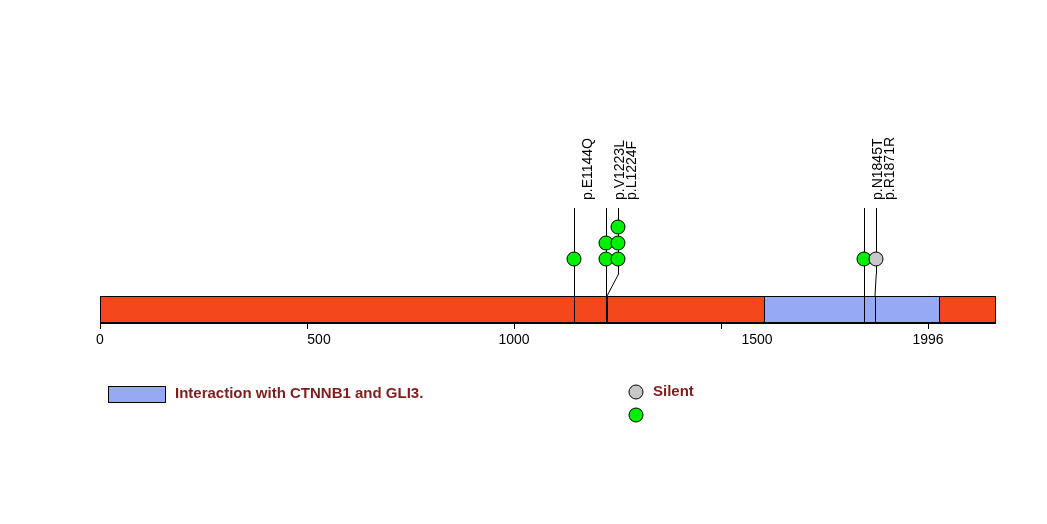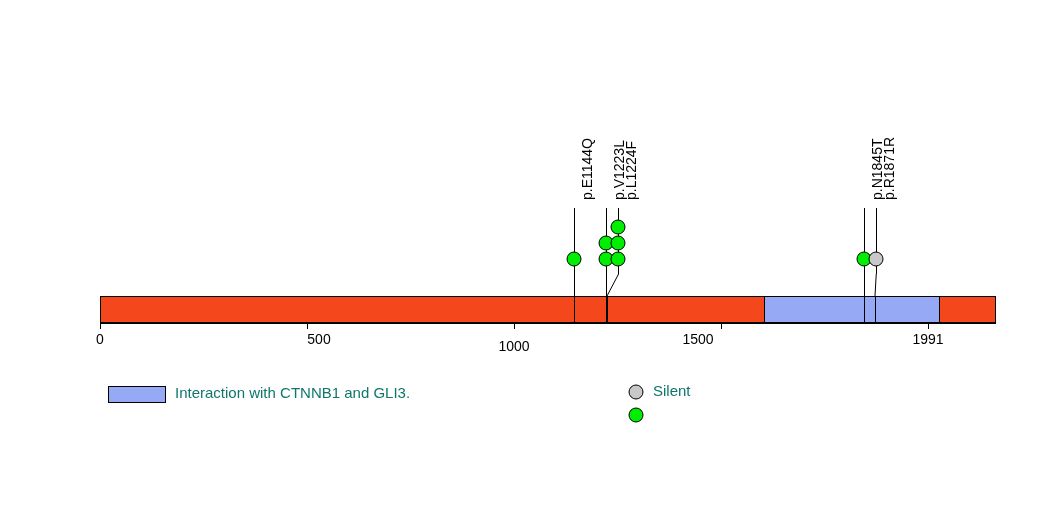--- a/index.html
+++ b/index.html
@@ -88,41 +88,42 @@
   .legend-swatch-dot {
     position: absolute;
     box-sizing: border-box;
     border-radius: 50%;
     border: 1px solid #000000;
     transform: translate(-50%, -50%);
   }
   .legend-text {
     position: absolute;
     font-size: 15px;
-    color: #0f766e;
+    color: #7f1d1d;
     white-space: nowrap;
+    font-weight: bold;
   }
 </style>
 </head>
 <body>
 
 <div id="plot">
     <div class="backbone" style="left: 100px; top: 296px; width: 895.896px; height: 27px; background: rgb(244, 71, 28);"></div>
     <div class="domain" title="Interaction with CTNNB1 and GLI3." style="left: 764.47px; top: 296px; width: 175.95px; height: 27px; background: rgb(149, 169, 244);"></div>
     <div class="axis-line" style="left: 100px; top: 323px; width: 895.896px;"></div>
     <div class="axis-tick" style="left: 100px; top: 323px; height: 6px;"></div>
     <div class="axis-label" style="left: 100px; top: 331px;">0</div>
     <div class="axis-tick" style="left: 307px; top: 323px; height: 6px;"></div>
     <div class="axis-label" style="left: 307px; top: 331px; margin-left: 12px;">500</div>
     <div class="axis-tick" style="left: 514px; top: 323px; height: 6px;"></div>
-    <div class="axis-label" style="left: 514px; top: 338px;">1000</div>
+    <div class="axis-label" style="left: 514px; top: 331px;">1000</div>
     <div class="axis-tick" style="left: 721px; top: 323px; height: 6px;"></div>
-    <div class="axis-label" style="left: 698px; top: 331px; text-align: center;">1500</div>
+    <div class="axis-label" style="left: 757px; top: 331px; text-align: center;">1500</div>
     <div class="axis-tick" style="left: 928px; top: 323px; height: 6px;"></div>
-    <div class="axis-label" style="left: 928px; top: 331px;">1991</div>
+    <div class="axis-label" style="left: 928px; top: 331px;">1996</div>
     <div class="stem" style="left: 573.616px; top: 208px; height: 88px;"></div>
     <div class="stem" style="left: 573.616px; top: 296px; height: 27px;"></div>
     <div class="dot" title="p.E1144Q (Missense_Mutation)" style="left: 573.616px; top: 259px; width: 15px; height: 15px; background: rgb(0, 239, 0);"></div>
     <div class="mut-label" style="left: 578.616px; top: 200px;">p.E1144Q</div>
     <div class="stem" style="left: 606.322px; top: 208px; height: 88px;"></div>
     <div class="stem" style="left: 606.322px; top: 296px; height: 27px;"></div>
     <div class="dot" title="p.V1223L (Missense_Mutation)" style="left: 606.322px; top: 259px; width: 15px; height: 15px; background: rgb(0, 239, 0);"></div>
     <div class="dot" title="p.V1223L (Missense_Mutation)" style="left: 606.322px; top: 243px; width: 15px; height: 15px; background: rgb(0, 239, 0);"></div>
     <div class="mut-label" style="left: 611.322px; top: 200px;">p.V1223L</div>
     <div class="stem" style="left: 618.322px; top: 208px; height: 66px;"></div>

